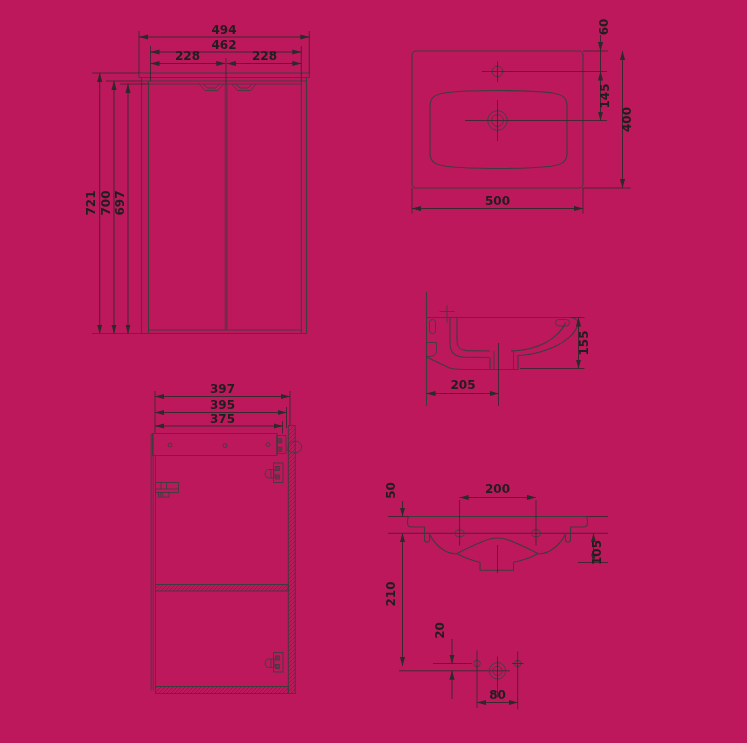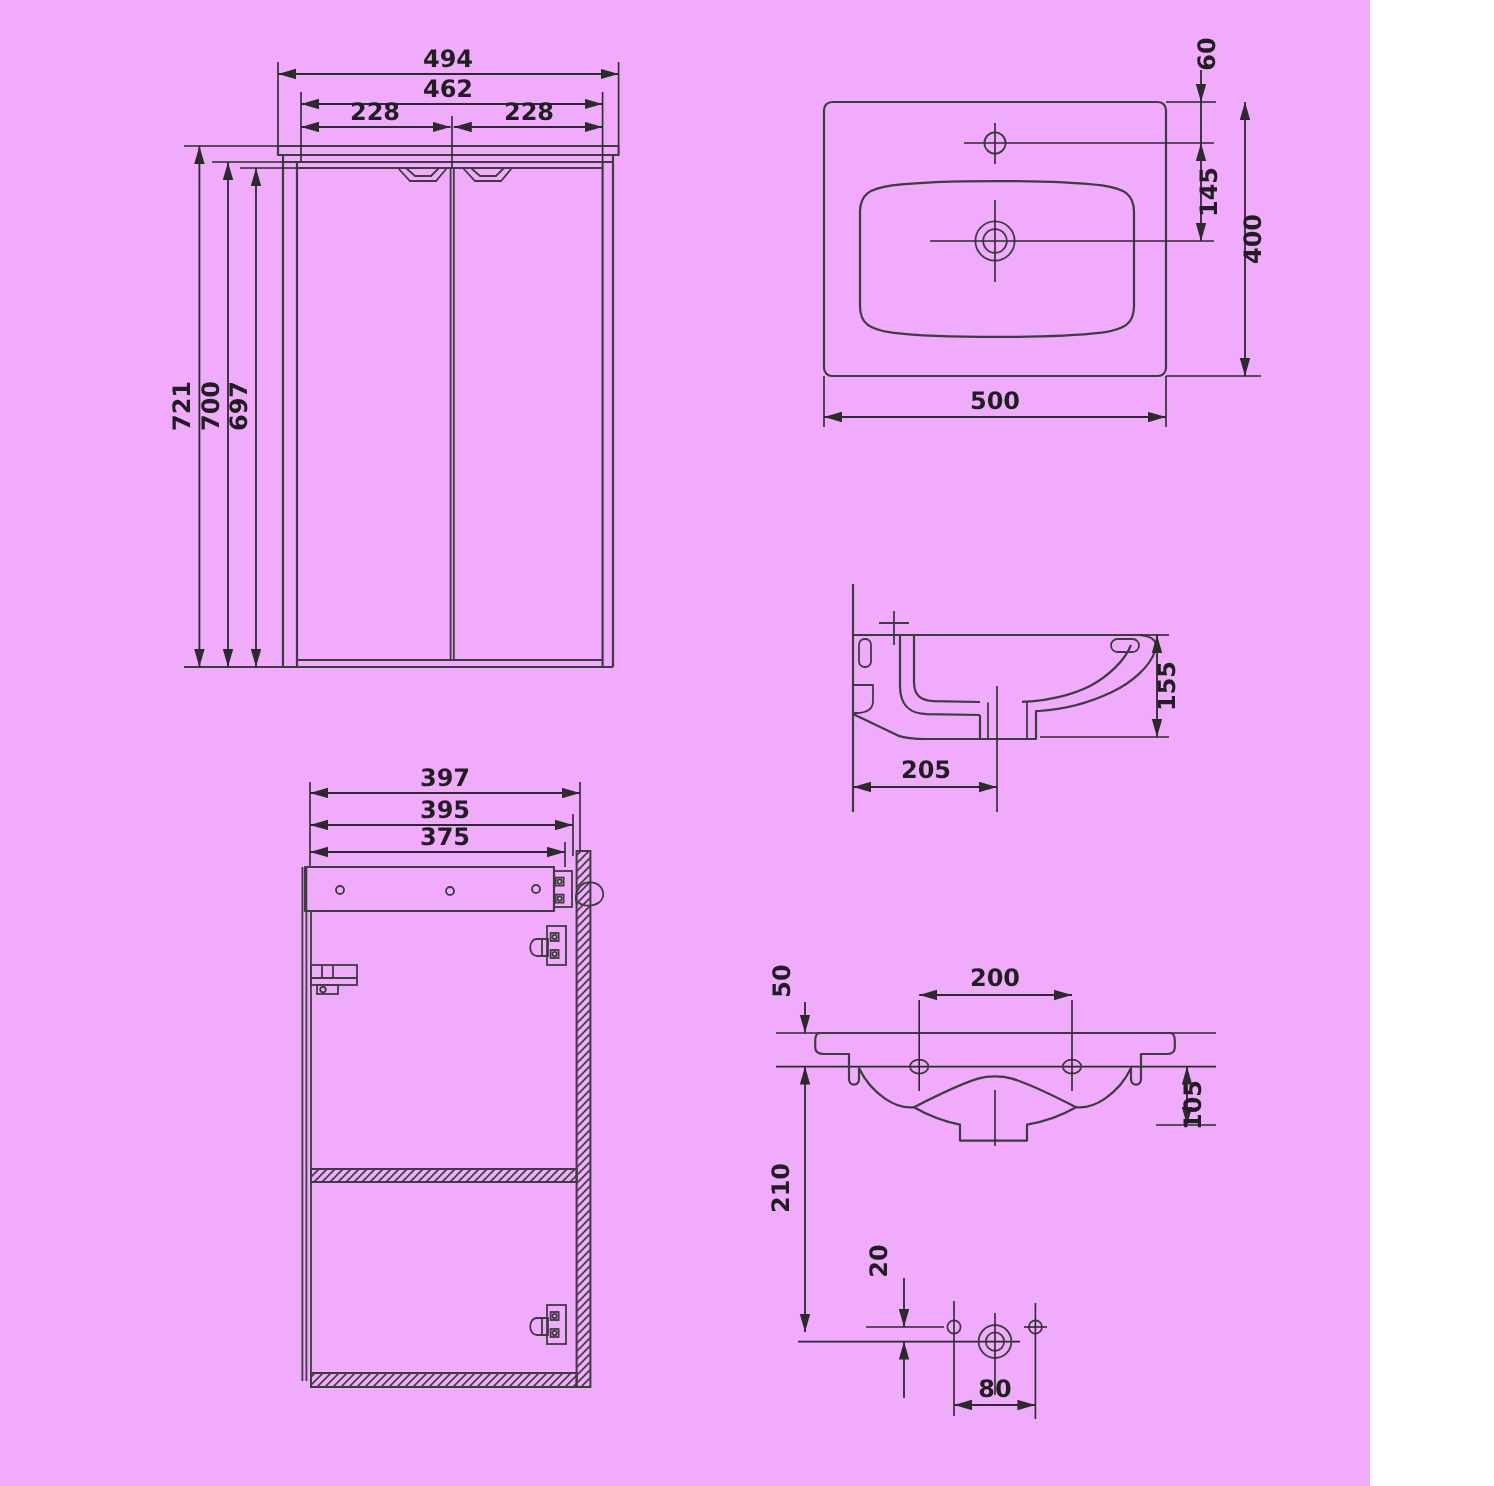--- a/index.html
+++ b/index.html
@@ -1,16 +1,16 @@
 <!DOCTYPE html>
 <html><head>
 <meta charset="utf-8">
 <style>
   html,body { margin:0; padding:0; background:#ffffff; }
-  .stage { width:685px; height:743px; background:#f0abfc; position:relative; }
+  .stage { width:747px; height:743px; background:#be185d; position:relative; }
   svg { display:block; }
   .g   { stroke:#3d3d3d; fill:none; stroke-width:1.1; stroke-linejoin:round; stroke-linecap:butt; }
   .gt  { stroke:#3d3d3d; fill:none; stroke-width:0.9; }
   .dim { stroke:#2b2b2b; fill:none; stroke-width:0.9; }
   .ext { stroke:#2b2b2b; fill:none; stroke-width:0.8; }
   .lbl { font-family:"DejaVu Sans", sans-serif; font-size:12px; font-weight:bold; fill:#1f1f1f; }
   .hatch { fill:url(#hatchpat); stroke:#3d3d3d; stroke-width:1; }
 </style>
 </head>
 <body>

